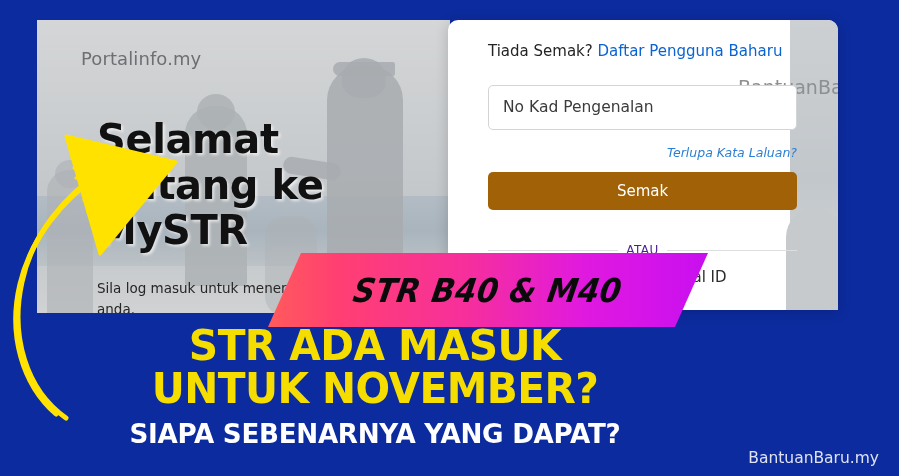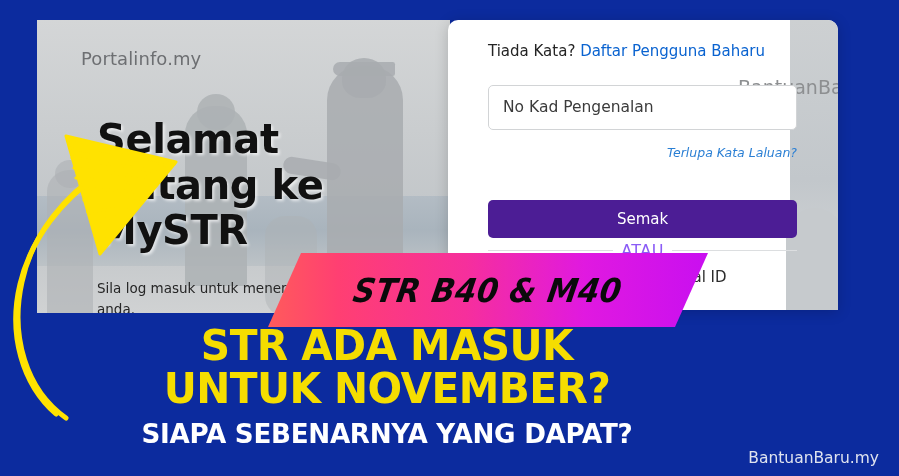--- a/index.html
+++ b/index.html
@@ -84,32 +84,31 @@
   }
   .id-input span{
     position:absolute;left:14px;top:12px;font-size:15.5px;color:#3b3b3b;
   }
   .forgot{
     position:absolute;right:41px;top:125px;
     font-size:12.5px;color:#2a7fd4;font-style:italic;white-space:nowrap;
   }
   .semak{
     position:absolute;left:40px;top:152px;width:309px;height:38px;
-    background:#4c1d95;border-radius:5px;border:0;
+    background:#a16207;border-radius:5px;border:0;
     color:#fff;font-size:15px;
     display:flex;align-items:center;justify-content:center;
     font-family:inherit;
-    margin-top:28px;
   }
   .or-row{
     position:absolute;left:40px;top:222px;width:309px;height:16px;
     display:flex;align-items:center;gap:8px;
   }
   .or-row .ln{flex:1;height:1px;background:#dcdee0;}
-  .or-row .tx{font-size:16px;color:#8b5cf6;letter-spacing:.4px;}
+  .or-row .tx{font-size:12px;color:#4c1d95;letter-spacing:.4px;}
   .mydigital{
     position:absolute;left:40px;top:248px;
     font-size:15px;color:#2b2b2b;white-space:nowrap;
   }
   .md-circle{
     position:absolute;left:132px;top:285px;width:66px;height:66px;
     border-radius:50%;background:#e6e8ea;
   }
   .card-photo-strip{
     position:absolute;right:0;top:0;width:48px;height:100%;
@@ -130,21 +129,21 @@
   .pill-text{
     font-size:33px;font-weight:800;color:#0a0a0a;
     font-style:italic;letter-spacing:.5px;
     transform:skewX(-9deg) scaleX(.92);
     white-space:nowrap;
     font-family:"DejaVu Sans","Liberation Sans",sans-serif;
   }
 
   
   .headline{
-    position:absolute;left:12px;top:325px;width:750px;text-align:center;
+    position:absolute;left:0;top:325px;width:750px;text-align:center;
   }
   .hl-line{
     color:#f5dd00;font-weight:800;font-size:42px;line-height:1.02;
     letter-spacing:-.6px;white-space:nowrap;
     transform:scaleX(.97);
   }
   .hl-sub{
     margin-top:7px;
     color:#ffffff;font-weight:800;font-size:27px;letter-spacing:-.3px;
     white-space:nowrap;transform:scaleX(.97);
@@ -182,21 +181,21 @@
     <div class="hero-sub">Sila log masuk untuk meneruskan anda.</div>
     <div class="hero-wm">BantuanBaru.my</div>
   </div>
 
   <div class="form-card">
     <div class="card-photo-strip">
       <div class="blob"></div>
     </div>
 
     <div class="form-top">
-      <span>Tiada Kata?</span>
+      <span>Tiada Semak?</span>
       <span class="lnk">Daftar Pengguna Baharu</span>
     </div>
 
     <div class="form-wm">BantuanBaru.my</div>
 
     <div class="id-input">
       <span>No Kad Pengenalan</span>
     </div>
 
     <div class="forgot">Terlupa Kata Laluan?</div>

